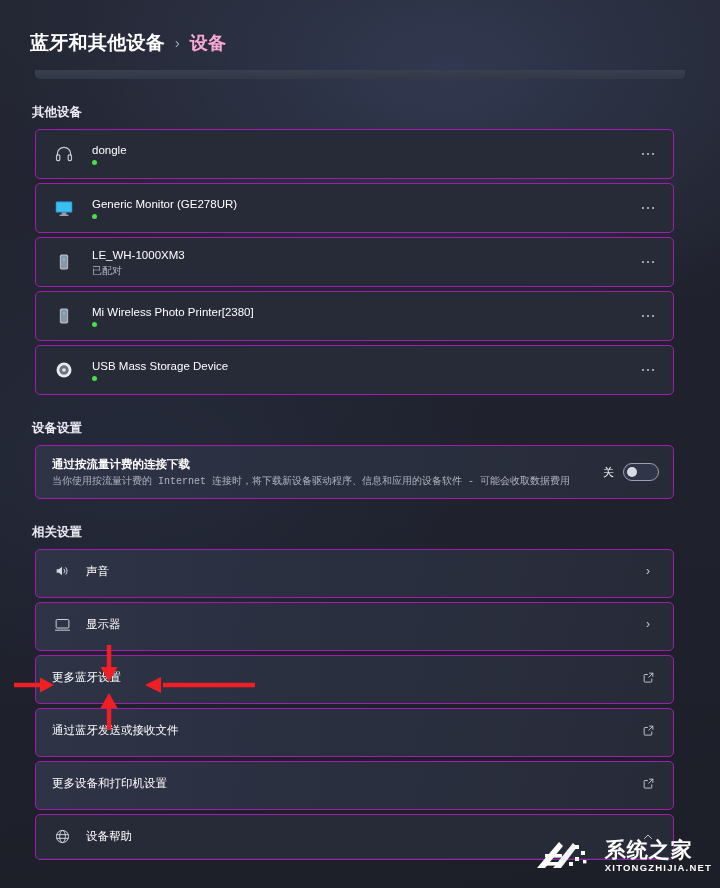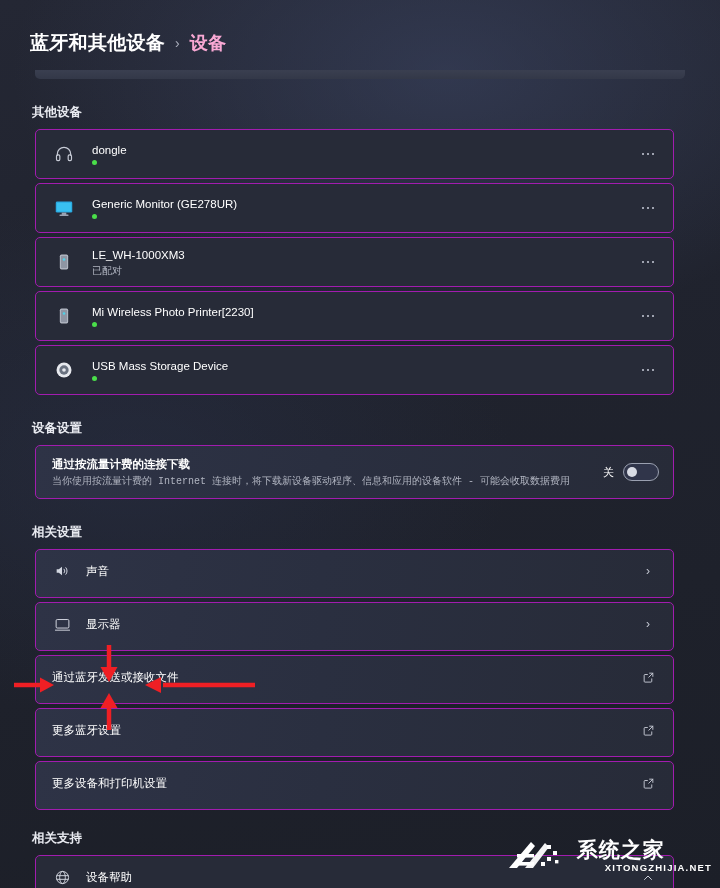--- a/index.html
+++ b/index.html
@@ -263,21 +263,20 @@
     font-weight: bold;
     color: #ffffff;
     letter-spacing: 1px;
   }
   .wm-en {
     font-size: 9.5px;
     font-weight: bold;
     color: #ffffff;
     letter-spacing: 1.2px;
     margin-top: 3px;
-    margin-left: 28px;
   }
 </style>
 </head>
 <body>
 
 <div class="page-bg"></div>
 
 <div class="page">
 
   <div class="breadcrumb">
@@ -357,21 +356,21 @@
   <div class="card">
     <div class="device-row">
       <span class="device-icon">
         <svg width="20" height="20" viewBox="0 0 24 24">
           <rect x="7" y="3" width="10" height="18" rx="2" fill="#b6bbc6"></rect>
           <rect x="8.2" y="4.4" width="7.6" height="15.2" rx="1.2" fill="#8e95a3"></rect>
           <circle cx="12" cy="9" r="1.5" fill="#4fd2e8"></circle>
         </svg>
       </span>
       <span class="device-text">
-        <span class="device-name">Mi Wireless Photo Printer[2230]</span>
+        <span class="device-name">Mi Wireless Photo Printer[2380]</span>
         <span class="status-dot"></span>
       </span>
       <span class="dots-btn">
           <i></i>
           <i></i>
           <i></i>
         </span>
     </div>
   </div>
 
@@ -435,64 +434,63 @@
     <div class="link-row">
       <span class="link-icon">
         <svg width="17" height="17" viewBox="0 0 24 24" fill="none" stroke="#d2d6e0" stroke-width="1.4">
           <rect x="3" y="5" width="18" height="12" rx="1.6"></rect>
           <path d="M2 20h20" stroke-linecap="round"></path>
         </svg>
       </span>
       <span class="link-label">显示器</span>
       <span class="row-affix">
         <span class="chev">›</span>
+      </span>
+    </div>
+  </div>
+
+  <div class="card card-grad">
+    <div class="link-row">
+      <span class="link-label">更多蓝牙设置</span>
+      <span class="row-affix">
+        <svg width="13" height="13" viewBox="0 0 24 24" fill="none" stroke="#c8ccd7" stroke-width="1.7" stroke-linecap="round">
+          <path d="M14 4h6v6"></path>
+          <path d="M20 4l-7.5 7.5"></path>
+          <path d="M18 14.5V19a1.5 1.5 0 0 1-1.5 1.5h-11A1.5 1.5 0 0 1 4 19V8a1.5 1.5 0 0 1 1.5-1.5H10"></path>
+        </svg>
       </span>
     </div>
   </div>
 
   <div class="card card-grad">
     <div class="link-row">
       <span class="link-label">通过蓝牙发送或接收文件</span>
       <span class="row-affix">
         <svg width="13" height="13" viewBox="0 0 24 24" fill="none" stroke="#c8ccd7" stroke-width="1.7" stroke-linecap="round">
           <path d="M14 4h6v6"></path>
           <path d="M20 4l-7.5 7.5"></path>
           <path d="M18 14.5V19a1.5 1.5 0 0 1-1.5 1.5h-11A1.5 1.5 0 0 1 4 19V8a1.5 1.5 0 0 1 1.5-1.5H10"></path>
         </svg>
       </span>
     </div>
   </div>
 
   <div class="card card-grad">
     <div class="link-row">
-      <span class="link-label">更多蓝牙设置</span>
-      <span class="row-affix">
-        <svg width="13" height="13" viewBox="0 0 24 24" fill="none" stroke="#c8ccd7" stroke-width="1.7" stroke-linecap="round">
-          <path d="M14 4h6v6"></path>
-          <path d="M20 4l-7.5 7.5"></path>
-          <path d="M18 14.5V19a1.5 1.5 0 0 1-1.5 1.5h-11A1.5 1.5 0 0 1 4 19V8a1.5 1.5 0 0 1 1.5-1.5H10"></path>
-        </svg>
-      </span>
-    </div>
-  </div>
-
-  <div class="card card-grad">
-    <div class="link-row">
       <span class="link-label">更多设备和打印机设置</span>
       <span class="row-affix">
         <svg width="13" height="13" viewBox="0 0 24 24" fill="none" stroke="#c8ccd7" stroke-width="1.7" stroke-linecap="round">
           <path d="M14 4h6v6"></path>
           <path d="M20 4l-7.5 7.5"></path>
           <path d="M18 14.5V19a1.5 1.5 0 0 1-1.5 1.5h-11A1.5 1.5 0 0 1 4 19V8a1.5 1.5 0 0 1 1.5-1.5H10"></path>
         </svg>
       </span>
     </div>
   </div>
 
-  <div class="section-title tight">相关支持</div>
 
   <div class="card">
     <div class="expander-head">
       <span class="link-icon">
         <svg width="17" height="17" viewBox="0 0 24 24" fill="none" stroke="#d2d6e0" stroke-width="1.35">
           <circle cx="12" cy="12" r="8.6"></circle>
           <ellipse cx="12" cy="12" rx="4" ry="8.6"></ellipse>
           <path d="M3.6 9.4h16.8M3.6 14.6h16.8"></path>
         </svg>
       </span>

